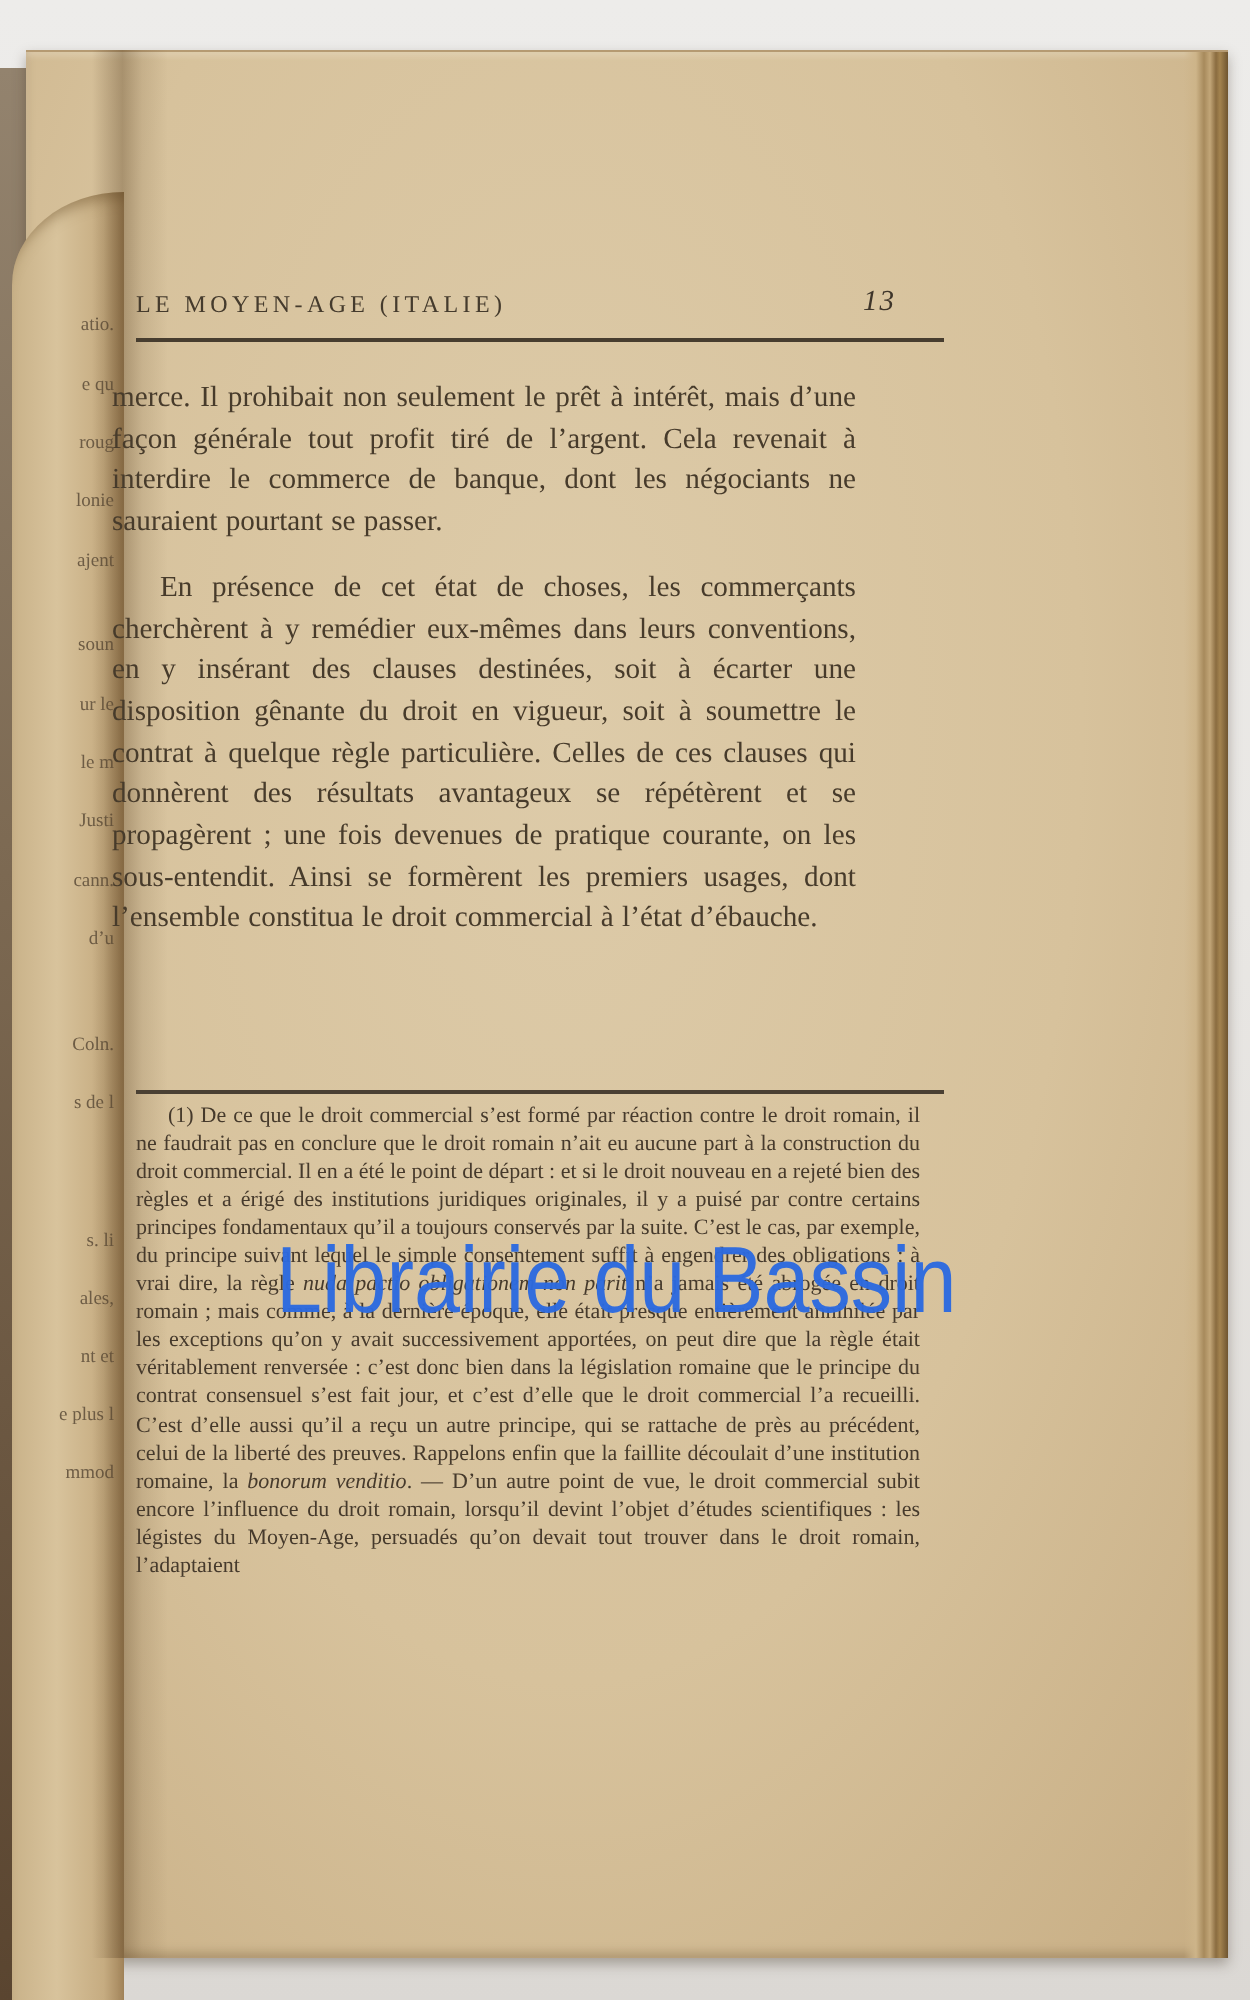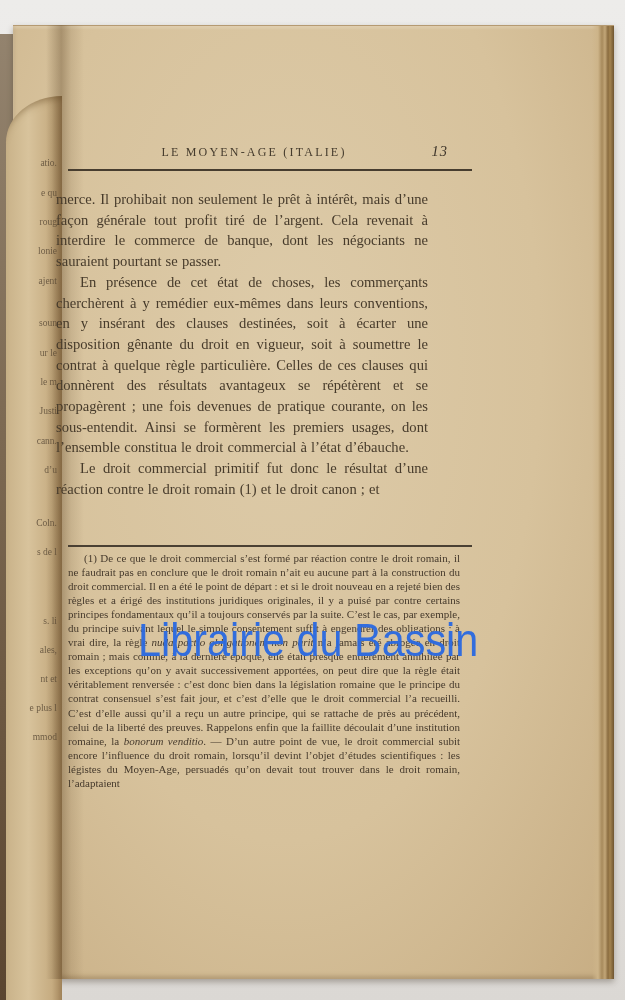--- a/index.html
+++ b/index.html
@@ -38,37 +38,37 @@
   }
   
   .gutter-shadow{
     position:absolute;left:46px;top:25px;bottom:21px;width:38px;
     background:linear-gradient(90deg,rgba(80,55,25,0) 0%,rgba(80,55,25,.34) 40%,rgba(80,55,25,.12) 66%,rgba(80,55,25,0) 100%);
     pointer-events:none;
   }
   
   .header-row{position:absolute;left:68px;top:145px;width:404px;height:18px;}
   .header-title{
-    position:absolute;left:0;top:0;width:372px;text-align:center;
+    position:absolute;left:0;top:0;width:372px;text-align:left;
     font-size:12px;letter-spacing:2.2px;color:#453b2d;
   }
   .page-number{
     position:absolute;right:24px;top:-2px;font-size:14.5px;
     letter-spacing:1px;color:#3e352a;font-style:italic;
   }
   .rule{position:absolute;left:68px;background:#473d2f;}
   .header-rule{top:169px;width:404px;height:2px;}
   .fn-rule{top:545px;width:404px;height:1.5px;background:#4a4033;}
   .body-text{
     position:absolute;left:56px;top:189px;width:372px;
     font-size:14.6px;line-height:20.7px;color:#473b2b;
     text-align:justify;word-spacing:.5px;
   }
   .para{margin:0;}
-  .para.indent{text-indent:24px;}
+  .para.indent{text-indent:24px;margin-top:12px;}
   .footnote{
     position:absolute;left:68px;top:551px;width:392px;
     font-size:11px;line-height:14.05px;color:#463a2c;
     text-align:justify;text-indent:16px;
   }
   .footnote .lat{font-style:italic;}
   
   .watermark{
     position:absolute;left:138px;top:612px;
     font-family:"Liberation Sans",sans-serif;font-size:47px;font-weight:400;
@@ -110,20 +110,19 @@
 
   <div class="header-row">
     <span class="header-title">LE MOYEN-AGE (ITALIE)</span>
     <span class="page-number">13</span>
   </div>
   <div class="rule header-rule"></div>
 
   <div class="body-text">
       <p class="para">merce. Il prohibait non seulement le prêt à intérêt, mais d’une façon générale tout profit tiré de l’argent. Cela revenait à interdire le commerce de banque, dont les négociants ne sauraient pourtant se passer.</p>
       <p class="para indent">En présence de cet état de choses, les commerçants cherchèrent à y remédier eux-mêmes dans leurs conventions, en y insérant des clauses destinées, soit à écarter une disposition gênante du droit en vigueur, soit à soumettre le contrat à quelque règle particulière. Celles de ces clauses qui donnèrent des résultats avantageux se répétèrent et se propagèrent ; une fois devenues de pratique courante, on les sous-entendit. Ainsi se formèrent les premiers usages, dont l’ensemble constitua le droit commercial à l’état d’ébauche.</p>
-      <p class="para indent">Le droit commercial primitif fut donc le résultat d’une réaction contre le droit romain (1) et le droit canon ; et</p>
     </div>
 
   <div class="rule fn-rule"></div>
   <div class="footnote"><span>(1) De ce que le droit commercial s’est formé par réaction contre le droit romain, il ne faudrait pas en conclure que le droit romain n’ait eu aucune part à la construction du droit commercial. Il en a été le point de départ : et si le droit nouveau en a rejeté bien des règles et a érigé des institutions juridiques originales, il y a puisé par contre certains principes fondamentaux qu’il a toujours conservés par la suite. C’est le cas, par exemple, du principe suivant lequel le simple consentement suffit à engendrer des obligations : à vrai dire, la règle </span><span class="lat">nuda pactio obligationem non parit</span><span> n’a jamais été abrogée en droit romain ; mais comme, à la dernière époque, elle était presque entièrement annihilée par les exceptions qu’on y avait successivement apportées, on peut dire que la règle était véritablement renversée : c’est donc bien dans la législation romaine que le principe du contrat consensuel s’est fait jour, et c’est d’elle que le droit commercial l’a recueilli. C’est d’elle aussi qu’il a reçu un autre principe, qui se rattache de près au précédent, celui de la liberté des preuves. Rappelons enfin que la faillite découlait d’une institution romaine, la </span><span class="lat">bonorum venditio</span><span>. — D’un autre point de vue, le droit commercial subit encore l’influence du droit romain, lorsqu’il devint l’objet d’études scientifiques : les légistes du Moyen-Age, persuadés qu’on devait tout trouver dans le droit romain, l’adaptaient</span></div>
 
   <div class="watermark">Librairie du Bassin</div>
 </div>
 
 </body></html>

